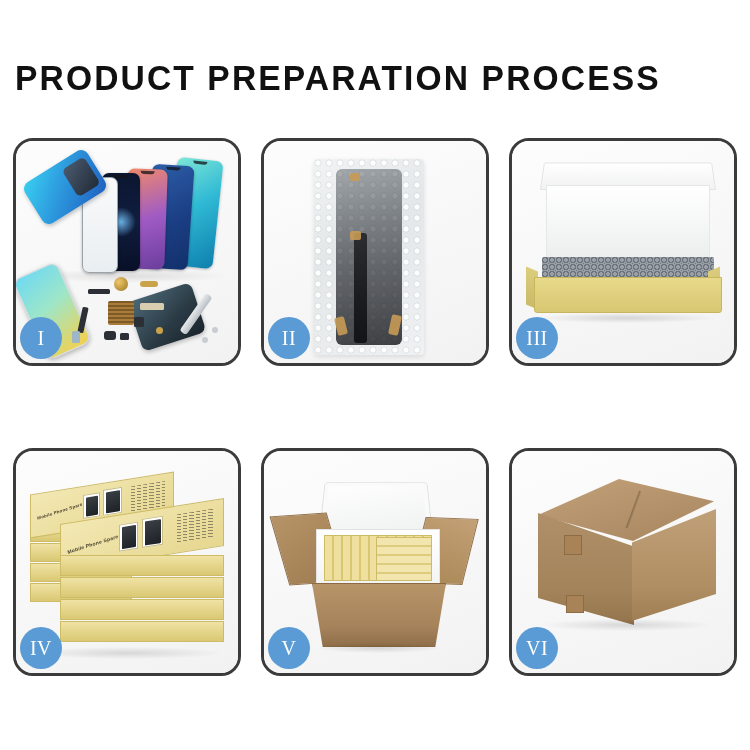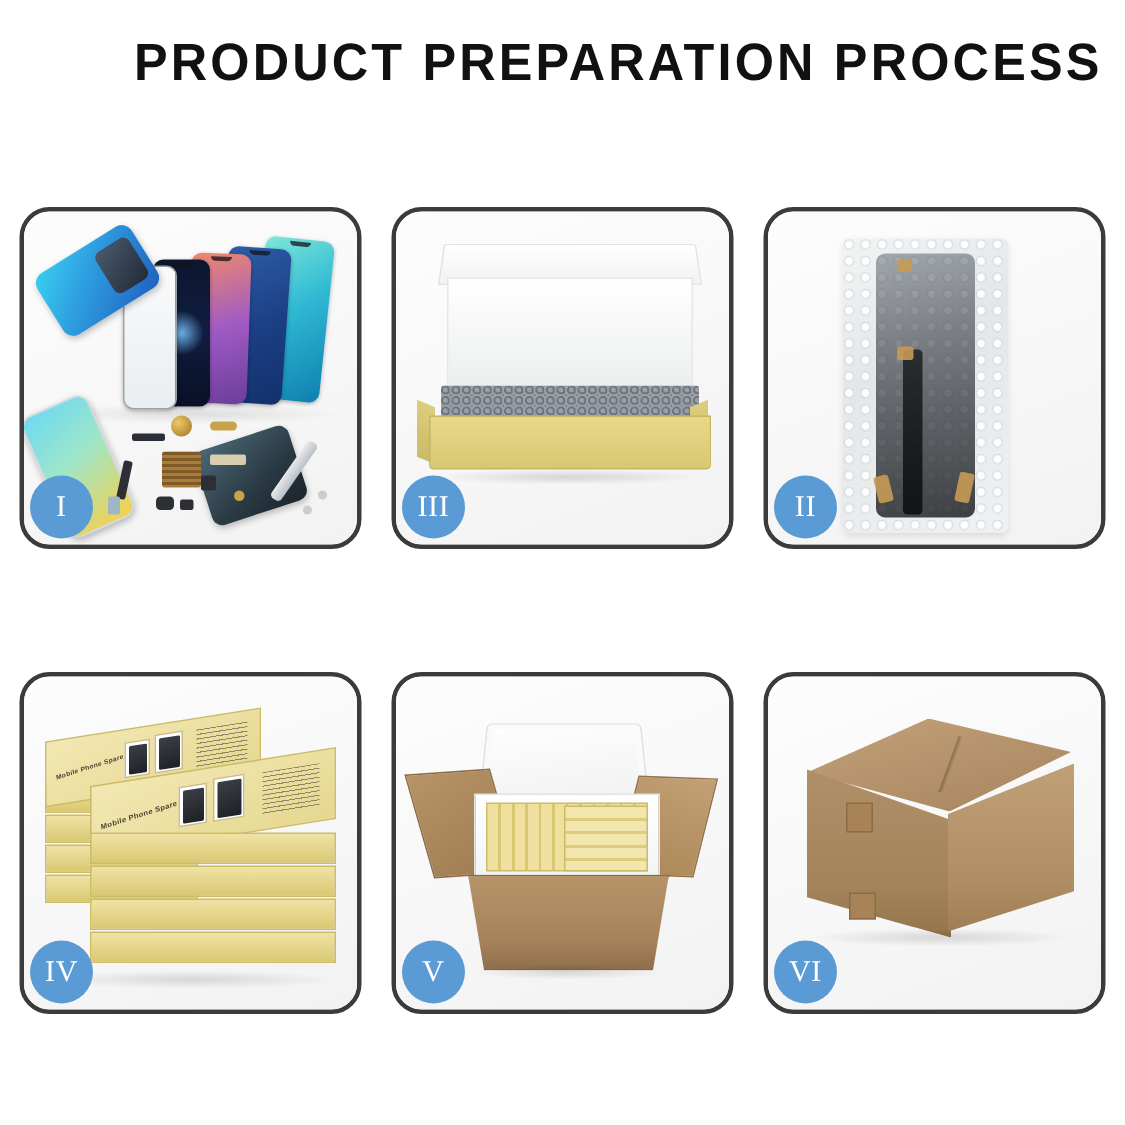--- a/index.html
+++ b/index.html
@@ -11,22 +11,22 @@
     width: 750px;
     height: 750px;
     font-family: "Liberation Sans", sans-serif;
     color: #111111;
     overflow: hidden;
     position: relative;
   }
 
   
   .header {
-    padding-top: 24px;
-    text-align: right;
+    padding-top: 60px;
+    text-align: left;
   }
   .title {
     font-family: "Liberation Sans", sans-serif;
     font-size: 35px;
     font-weight: bold;
     letter-spacing: 2.2px;
     color: #111111;
     line-height: 1.05;
     transform: scaleX(0.96);
     white-space: nowrap;
@@ -489,43 +489,43 @@
       <div class="part dark" style="left:104px;top:192px;width:9px;height:7px;"></div>
       <div class="part gold" style="left:140px;top:186px;width:7px;height:7px;border-radius:50%;"></div>
       <div class="part" style="left:186px;top:196px;width:6px;height:6px;border-radius:50%;background:#c9ccd0;"></div>
       <div class="part" style="left:196px;top:186px;width:6px;height:6px;border-radius:50%;background:#c9ccd0;"></div>
     </div>
     <div class="badge">I</div>
   </div>
 
   <div class="panel">
     <div class="panel-stage">
-      <div class="p3-lid"></div>
-      <div class="p3-foam"></div>
-      <div class="p3-gray-foam"></div>
-      <div class="p3-left-wall"></div>
-      <div class="p3-right-wall"></div>
-      <div class="p3-front"></div>
-      <div class="p3-shadow"></div>
-    </div>
-    <div class="badge">III</div>
-  </div>
-
-  <div class="panel">
-    <div class="panel-stage">
       <div class="bubble-bag">
         <div class="wrapped-item"></div>
         <div class="wrapped-cable"></div>
         <div class="tape" style="left:36px;top:14px;width:10px;height:8px;"></div>
         <div class="tape" style="left:36px;top:72px;width:11px;height:9px;"></div>
         <div class="tape" style="left:22px;top:158px;width:10px;height:18px;transform:rotate(-14deg);"></div>
         <div class="tape" style="left:76px;top:156px;width:10px;height:20px;transform:rotate(12deg);"></div>
       </div>
     </div>
     <div class="badge">II</div>
+  </div>
+
+  <div class="panel">
+    <div class="panel-stage">
+      <div class="p3-lid"></div>
+      <div class="p3-foam"></div>
+      <div class="p3-gray-foam"></div>
+      <div class="p3-left-wall"></div>
+      <div class="p3-right-wall"></div>
+      <div class="p3-front"></div>
+      <div class="p3-shadow"></div>
+    </div>
+    <div class="badge">III</div>
   </div>
 
   <div class="panel">
     <div class="panel-stage">
       <div class="stack">
 
         <div class="sbox" style="left:6px;top:46px;width:100px;height:17px;"></div>
         <div class="sbox" style="left:6px;top:66px;width:100px;height:17px;"></div>
         <div class="sbox" style="left:6px;top:86px;width:100px;height:17px;"></div>
         <div class="sbox" style="left:6px;top:106px;width:100px;height:17px;"></div>

